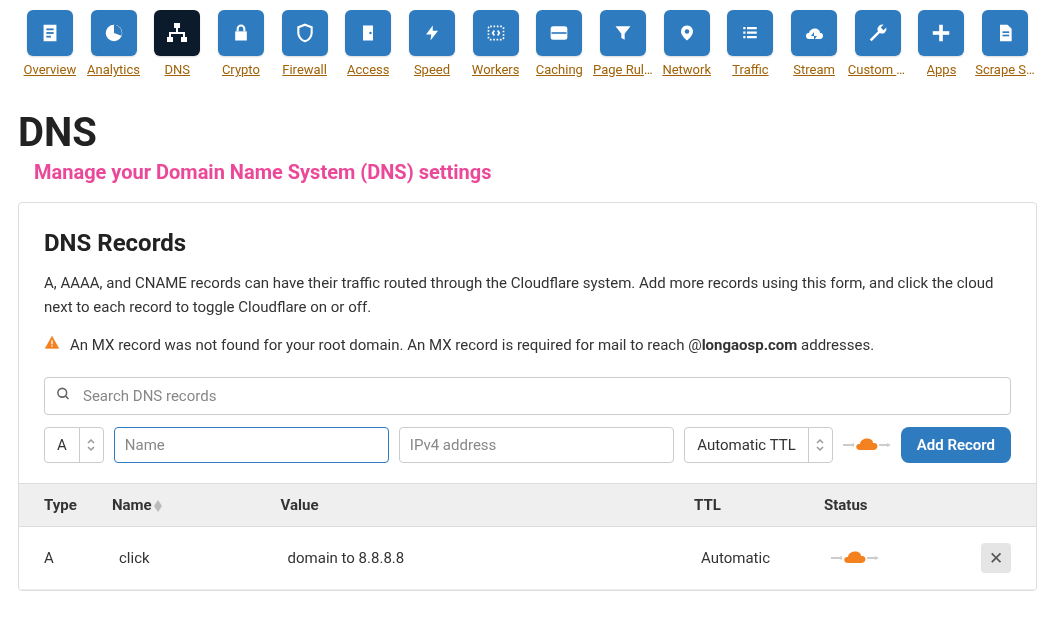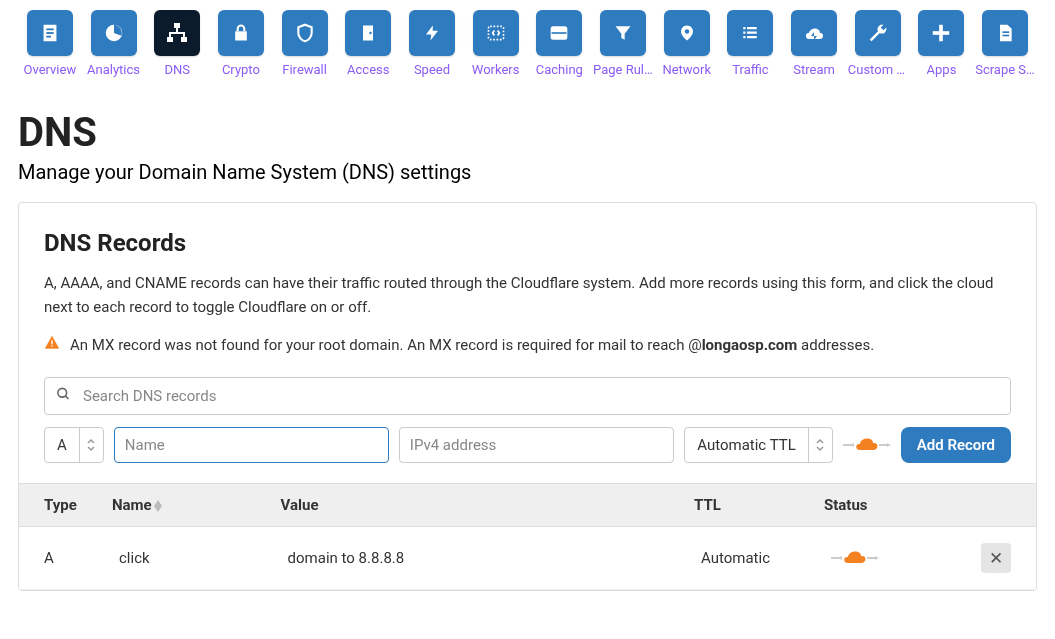--- a/index.html
+++ b/index.html
@@ -4,27 +4,27 @@
 <style>
   * { box-sizing: border-box; margin: 0; padding: 0; font-family: -apple-system, BlinkMacSystemFont, "Segoe UI", Roboto, Arial, sans-serif; }
   body { background: #fff; color: #333; }
   .wrap { width: 1055px; min-height: 639px; position: relative; }
 
   
   .topnav { display: flex; padding: 10px 18px 6px 18px; gap: 0; }
   .navitem { display:flex; flex-direction:column; align-items:center; cursor:pointer; flex:1 1 0; min-width:0;}
   .navicon { width:46px; height:46px; border-radius:6px; background:#2f7bbf; display:flex; align-items:center; justify-content:center; color:#fff; margin-bottom:6px; box-shadow:0 1px 2px rgba(0,0,0,.15);}
   .navitem.active .navicon { background:#0b1b2b; }
-  .navlabel { font-size:13px; color:#8b5cf6; white-space:nowrap; overflow:hidden; text-overflow:ellipsis; max-width:60px;}
+  .navlabel { font-size:13px; color:#a16207; white-space:nowrap; overflow:hidden; text-overflow:ellipsis; max-width:60px;text-decoration:underline;}
   .navitem.active .navlabel { font-weight:400;}
 
   
   .page-header { padding: 26px 18px 18px 18px; }
   .page-title { font-size:40px; font-weight:700; color:#222; margin-bottom:4px;}
-  .page-sub { font-size:20px; color:#000000; font-weight:400;}
+  .page-sub { font-size:20px; color:#ec4899; font-weight:700;margin-left:16px;}
 
   
   .card { margin: 0 18px 18px 18px; border:1px solid #ddd; border-radius:4px; background:#fff; padding: 20px 25px 0 25px;}
   .card-h { font-size:24px; font-weight:700; color:#222; margin-bottom:14px; margin-top:6px;}
   .card-desc { font-size:15px; color:#333; line-height:1.6; margin-bottom:16px;}
   .warnrow { display:flex; align-items:center; gap:10px; font-size:15px; color:#333; margin-bottom:22px;}
   .warnrow strong { font-weight:700; }
 
   
   .search { position:relative; width:100%; margin-bottom:12px;}

